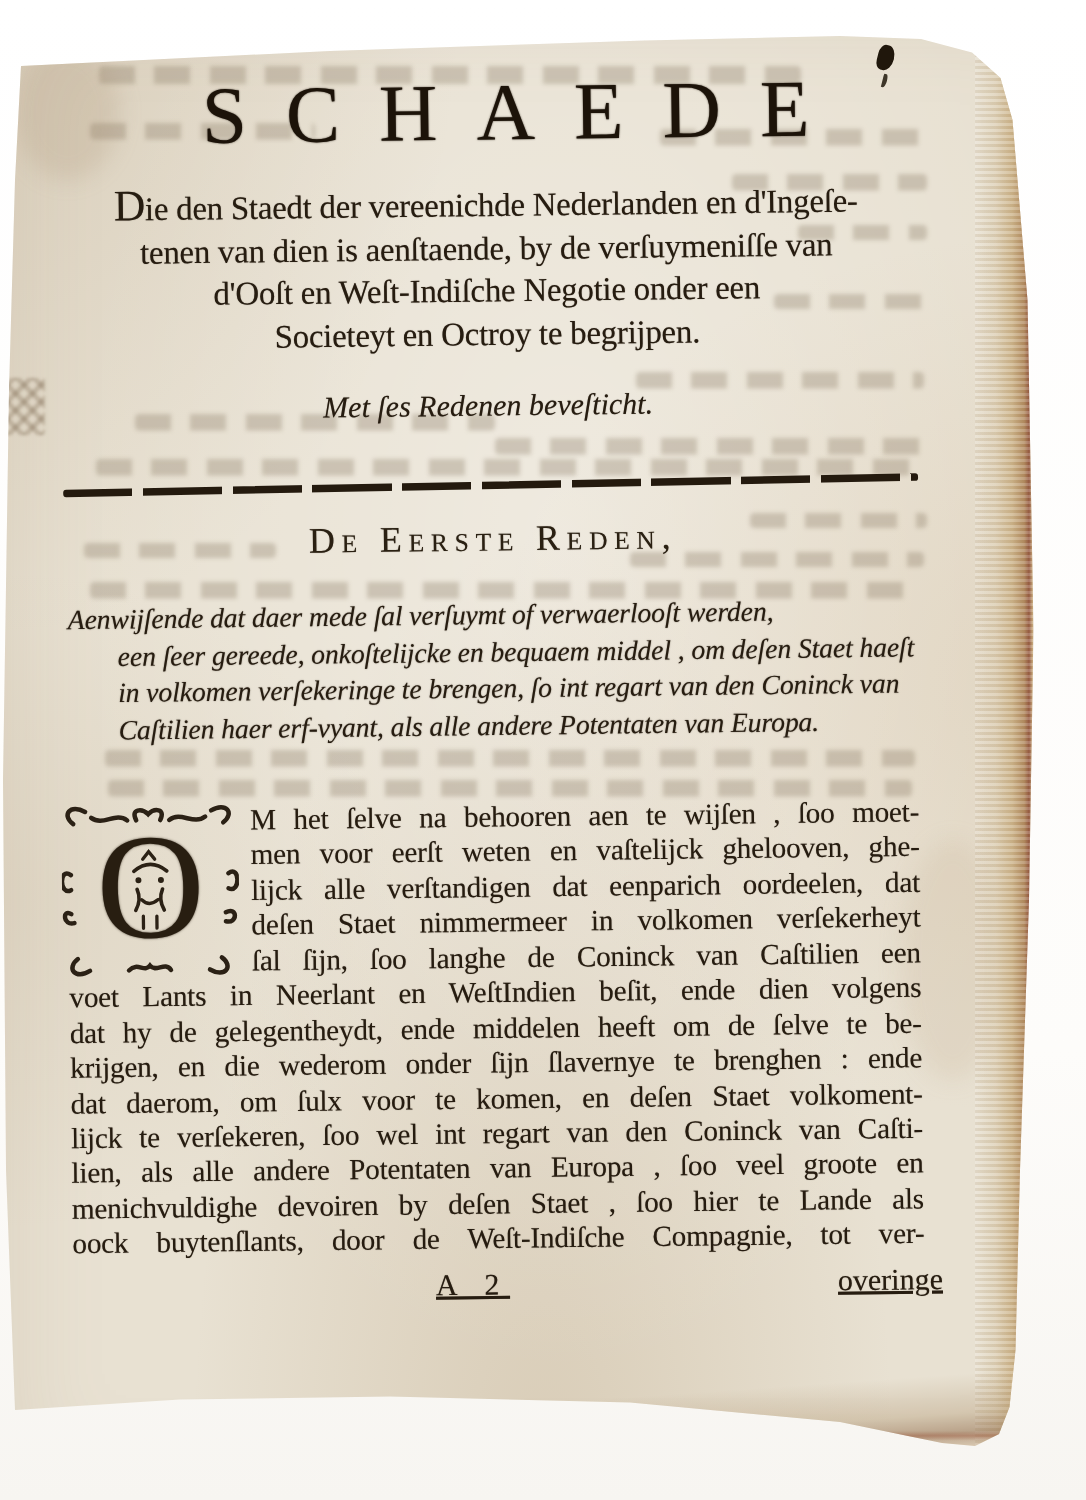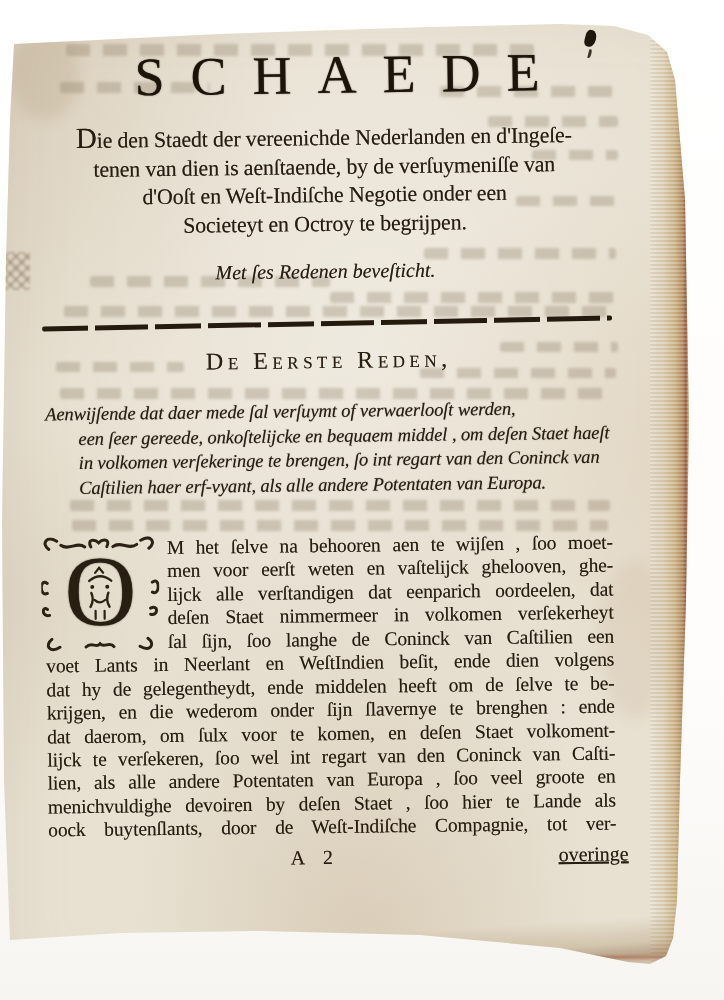--- a/index.html
+++ b/index.html
@@ -94,21 +94,21 @@
     font-size:100px;line-height:108px;color:#281e11;text-shadow:0 0 1.5px rgba(40,30,17,.8);
   }
   .bodytext{position:absolute;top:534px;left:0;width:572px;}
   .bl{
     height:23.45px;line-height:23.45px;font-size:19.5px;letter-spacing:-.15px;
     text-align:justify;text-align-last:justify;white-space:nowrap;overflow:visible;
   }
   .bl:nth-child(-n+5){margin-left:126px;}
   .bl:nth-child(n+6){margin-left:4px;}
   .sigrow{position:absolute;top:846px;left:0;right:0;height:28px;font-size:20px;}
-  .signature{position:absolute;left:246px;letter-spacing:7px;}
+  .signature{position:absolute;left:246px;letter-spacing:7px;text-decoration:underline;}
   .catchword{position:absolute;right:-8px;text-decoration:underline;}
 </style>
 </head>
 <body>
 
 <div class="stage">
   <div class="page">
 
     <div class="g" style="top:44px;left:66px;width:468px;height:12px;"></div>
     <div class="g" style="top:82px;left:60px;width:150px;height:11px;"></div>

